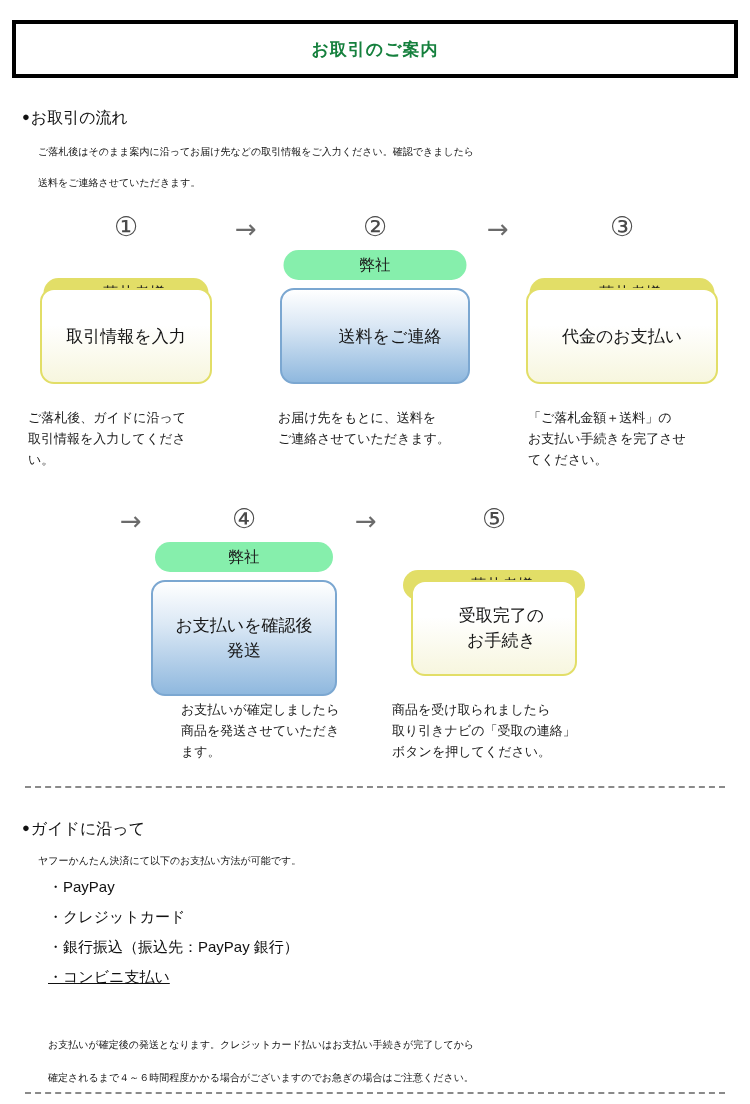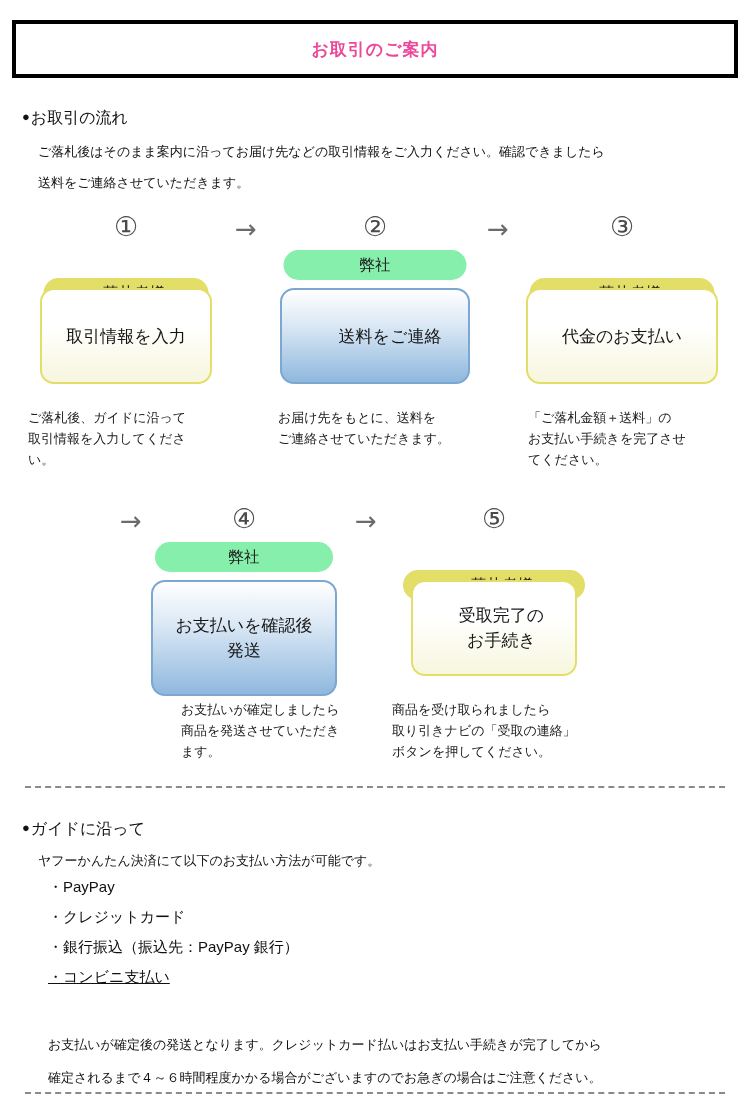--- a/index.html
+++ b/index.html
@@ -26,39 +26,39 @@
     box-sizing: border-box;
     border: 4px solid #000000;
     display: flex;
     align-items: center;
     justify-content: center;
   }
   .header-title {
     font-size: 17px;
     font-weight: bold;
     letter-spacing: 1px;
-    color: #ec4899;
+    color: #15803d;
   }
 
   
   .section-heading {
     position: absolute;
     font-size: 16px;
     color: #111111;
     white-space: nowrap;
   }
   .bullet-dot {
     display: inline-block;
     font-size: 13px;
     vertical-align: 2px;
     margin-right: 1px;
   }
   .para {
     position: absolute;
-    font-size: 13px;
+    font-size: 10px;
     line-height: 31px;
     color: #111111;
   }
 
   
   .flow {
     position: absolute;
     left: 0;
     top: 0;
     width: 750px;

